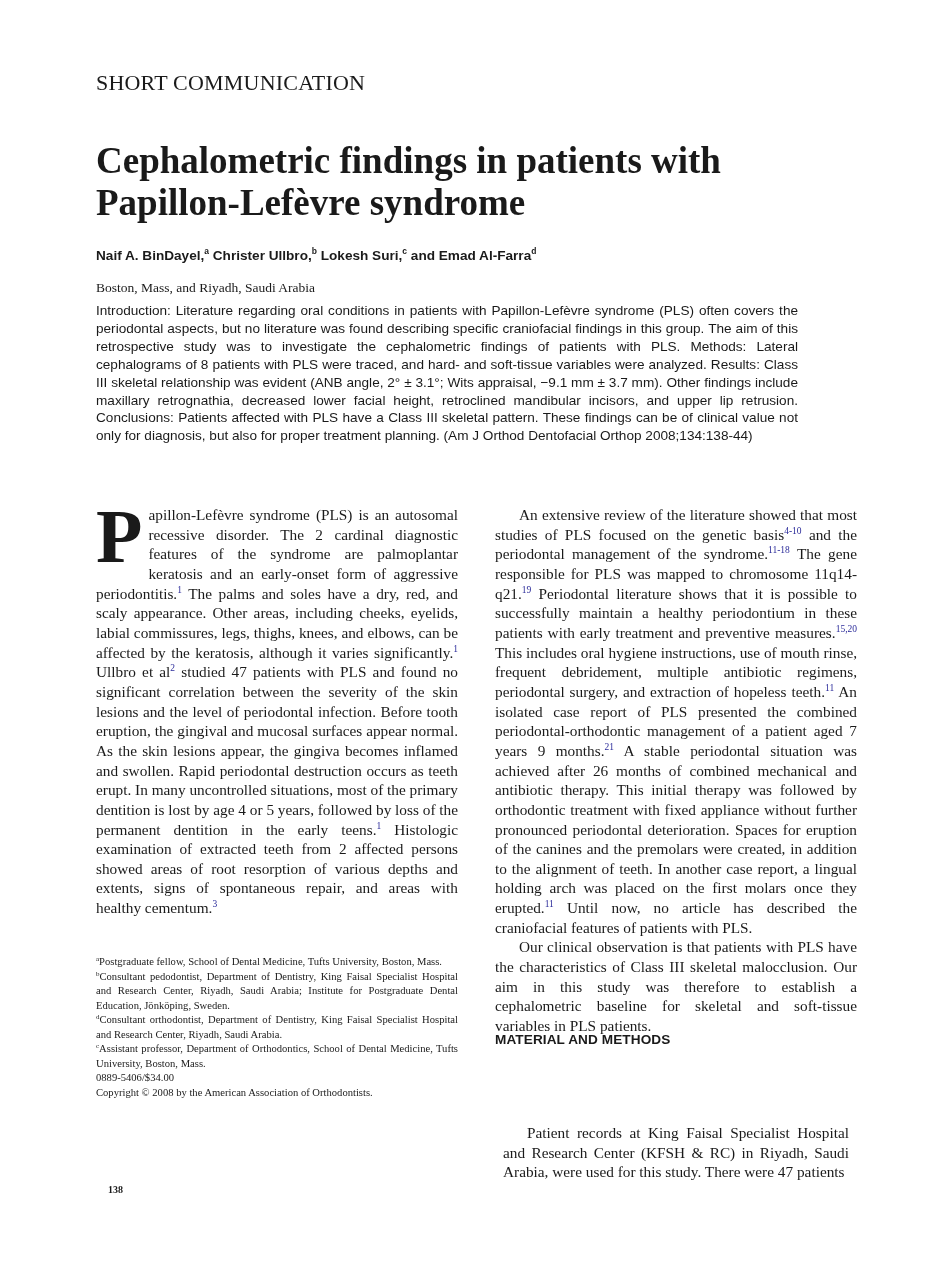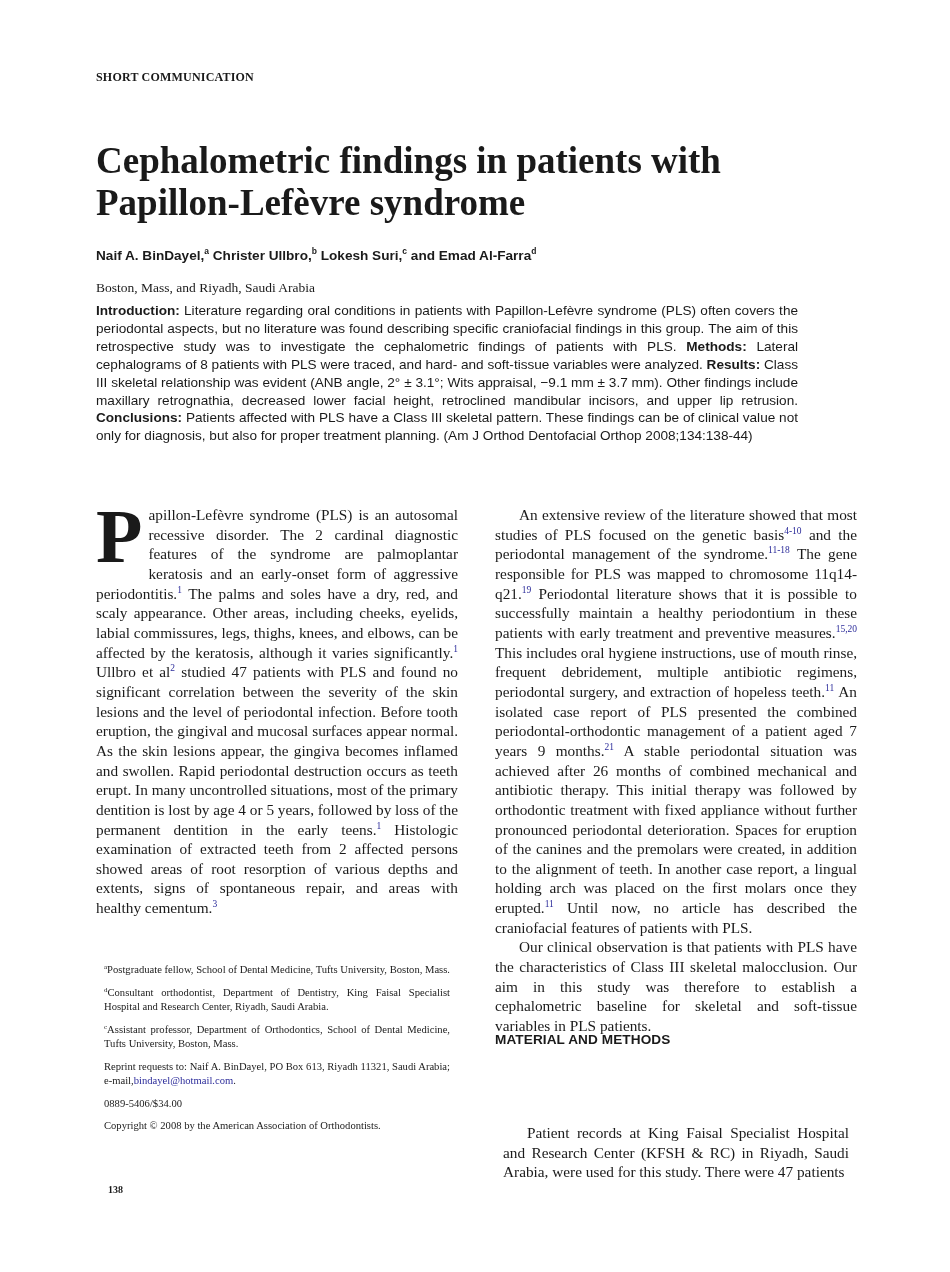--- a/index.html
+++ b/index.html
@@ -1,39 +1,39 @@
 <!DOCTYPE html>
 <html><head>
 <meta charset="utf-8">
 <style>
   html, body { margin: 0; padding: 0; background: #ffffff; }
   body { width: 950px; height: 1272px; position: relative; overflow: hidden; color: #1a1a1a; }
   .serif { font-family: "Liberation Serif", "DejaVu Serif", serif; }
   .sans { font-family: "Liberation Sans", "DejaVu Sans", sans-serif; }
   .abs { position: absolute; }
 
-  #section-label { left: 96px; top: 70px; font-size: 12px; letter-spacing: 0.2px; font-weight: bold; }
+  #section-label { left: 96px; top: 70px; font-size: 22px; letter-spacing: 0.2px; }
   #title { left: 96px; top: 140px; width: 760px; font-size: 37px; line-height: 42px; font-weight: bold; }
   #authors { left: 96px; top: 246px; font-size: 13.6px; font-weight: bold; }
   #authors sup { font-size: 8.5px; font-weight: bold; }
   #location { left: 96px; top: 268px; font-size: 13.5px; margin-top: 12px; }
 
   #abstract { left: 96px; top: 302px; width: 702px; font-size: 13.6px; line-height: 17.9px; text-align: justify; text-align-last: left; }
-  #abstract b { font-weight: bold; }
+  #abstract b { font-weight: normal; }
 
   .col { position: absolute; width: 362px; font-size: 15.3px; line-height: 19.65px; text-align: justify; hyphens: none; }
   #col-left { left: 96px; top: 505px; }
   #col-right { left: 495px; top: 505px; }
   .col p { margin: 0; }
   .indent { text-indent: 24px; }
   sup.cite { font-size: 9.5px; color: #2b2b9a; line-height: 0; vertical-align: 6px; }
   .dropcap { float: left; font-size: 76px; line-height: 58px; font-weight: bold; margin: 2px 6px 0 0; padding: 0; height: 58px; }
 
   #footnotes { left: 96px; top: 955px; width: 362px; font-size: 10.6px; line-height: 14.55px; text-align: justify; }
-  #footnotes p { margin: 8px; }
+  #footnotes p { margin: 0; }
   #footnotes sup { font-size: 7px; line-height: 0; vertical-align: 4px; }
   .email { color: #2b2b9a; }
 
   #page-number { left: 108px; top: 1184px; font-size: 10px; font-weight: bold; font-family: Liberation Serif, serif; }
 
   #mm-heading { left: 495px; top: 1032px; font-size: 13.6px; font-weight: bold; letter-spacing: 0.1px; }
   #mm-body { left: 495px; top: 1115px; width: 362px; font-size: 15.3px; line-height: 19.65px; text-align: justify; }
   #mm-body p { margin: 8px; }
 </style>
 </head>
@@ -56,23 +56,23 @@
 <div id="location" class="abs serif">Boston, Mass, and Riyadh, Saudi Arabia</div>
 
 <div id="abstract" class="abs sans"><b>Introduction:</b><span> Literature regarding oral conditions in patients with Papillon-Lefèvre syndrome (PLS) often covers the periodontal aspects, but no literature was found describing specific craniofacial findings in this group. The aim of this retrospective study was to investigate the cephalometric findings of patients with PLS. </span><b>Methods:</b><span> Lateral cephalograms of 8 patients with PLS were traced, and hard- and soft-tissue variables were analyzed. </span><b>Results:</b><span> Class III skeletal relationship was evident (ANB angle, 2° ± 3.1°; Wits appraisal, −9.1 mm ± 3.7 mm). Other findings include maxillary retrognathia, decreased lower facial height, retroclined mandibular incisors, and upper lip retrusion. </span><b>Conclusions:</b><span> Patients affected with PLS have a Class III skeletal pattern. These findings can be of clinical value not only for diagnosis, but also for proper treatment planning. (Am J Orthod Dentofacial Orthop 2008;134:138-44)</span></div>
 
 <div id="col-left" class="col serif">
   <p><span class="dropcap serif">P</span><span>apillon-Lefèvre syndrome (PLS) is an autosomal recessive disorder. The 2 cardinal diagnostic features of the syndrome are palmoplantar keratosis and an early-onset form of aggressive periodontitis.</span><sup class="cite">1</sup><span> The palms and soles have a dry, red, and scaly appearance. Other areas, including cheeks, eyelids, labial commissures, legs, thighs, knees, and elbows, can be affected by the keratosis, although it varies significantly.</span><sup class="cite">1</sup><span> Ullbro et al</span><sup class="cite">2</sup><span> studied 47 patients with PLS and found no significant correlation between the severity of the skin lesions and the level of periodontal infection. Before tooth eruption, the gingival and mucosal surfaces appear normal. As the skin lesions appear, the gingiva becomes inflamed and swollen. Rapid periodontal destruction occurs as teeth erupt. In many uncontrolled situations, most of the primary dentition is lost by age 4 or 5 years, followed by loss of the permanent dentition in the early teens.</span><sup class="cite">1</sup><span> Histologic examination of extracted teeth from 2 affected persons showed areas of root resorption of various depths and extents, signs of spontaneous repair, and areas with healthy cementum.</span><sup class="cite">3</sup></p>
 </div>
 
 <div id="footnotes" class="abs serif">
   <p><sup>a</sup><span>Postgraduate fellow, School of Dental Medicine, Tufts University, Boston, Mass.</span></p>
+  <p><sup>b</sup><span>Consultant pedodontist, Department of Dentistry, King Faisal Specialist Hospital and Research Center, Riyadh, Saudi Arabia; Institute for Postgraduate Dental Education, Jönköping, Sweden.</span></p>
   <p><sup>d</sup><span>Consultant orthodontist, Department of Dentistry, King Faisal Specialist Hospital and Research Center, Riyadh, Saudi Arabia.</span></p>
   <p><sup>c</sup><span>Assistant professor, Department of Orthodontics, School of Dental Medicine, Tufts University, Boston, Mass.</span></p>
-  <p><span>Reprint requests to: Naif A. BinDayel, PO Box 613, Riyadh 11321, Saudi Arabia; e-mail,</span><span class="email">bindayel@hotmail.com</span><span>.</span></p>
   <p>0889-5406/$34.00</p>
   <p>Copyright © 2008 by the American Association of Orthodontists.</p>
 </div>
 
 <div id="page-number" class="abs sans">138</div>
 
 <div id="col-right" class="col serif">
   <p class="indent"><span>An extensive review of the literature showed that most studies of PLS focused on the genetic basis</span><sup class="cite">4-10</sup><span> and the periodontal management of the syndrome.</span><sup class="cite">11-18</sup><span> The gene responsible for PLS was mapped to chromosome 11q14-q21.</span><sup class="cite">19</sup><span> Periodontal literature shows that it is possible to successfully maintain a healthy periodontium in these patients with early treatment and preventive measures.</span><sup class="cite">15,20</sup><span> This includes oral hygiene instructions, use of mouth rinse, frequent debridement, multiple antibiotic regimens, periodontal surgery, and extraction of hopeless teeth.</span><sup class="cite">11</sup><span> An isolated case report of PLS presented the combined periodontal-orthodontic management of a patient aged 7 years 9 months.</span><sup class="cite">21</sup><span> A stable periodontal situation was achieved after 26 months of combined mechanical and antibiotic therapy. This initial therapy was followed by orthodontic treatment with fixed appliance without further pronounced periodontal deterioration. Spaces for eruption of the canines and the premolars were created, in addition to the alignment of teeth. In another case report, a lingual holding arch was placed on the first molars once they erupted.</span><sup class="cite">11</sup><span> Until now, no article has described the craniofacial features of patients with PLS.</span></p>
   <p class="indent">Our clinical observation is that patients with PLS have the characteristics of Class III skeletal malocclusion. Our aim in this study was therefore to establish a cephalometric baseline for skeletal and soft-tissue variables in PLS patients.</p>
 </div>

